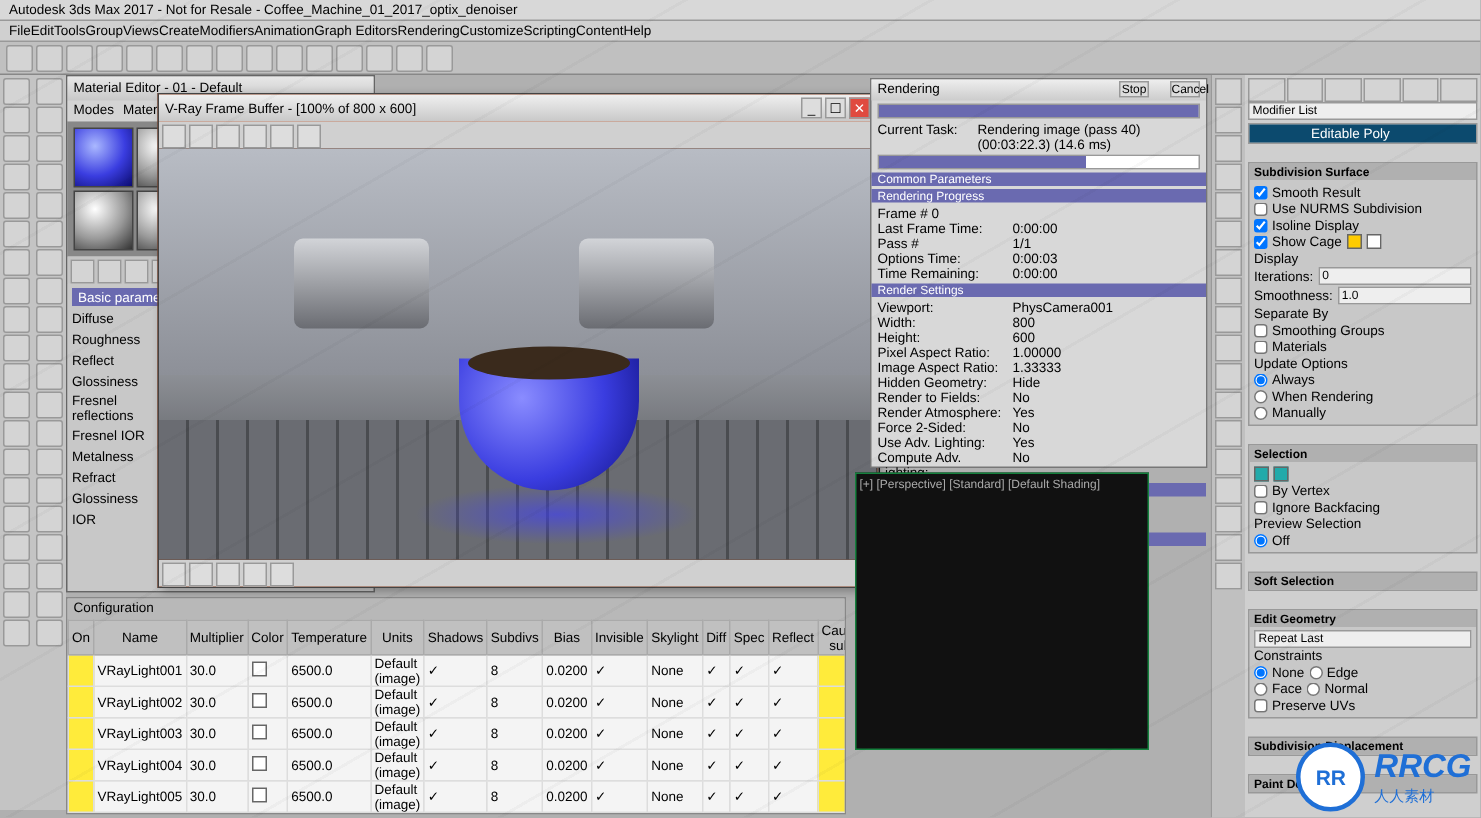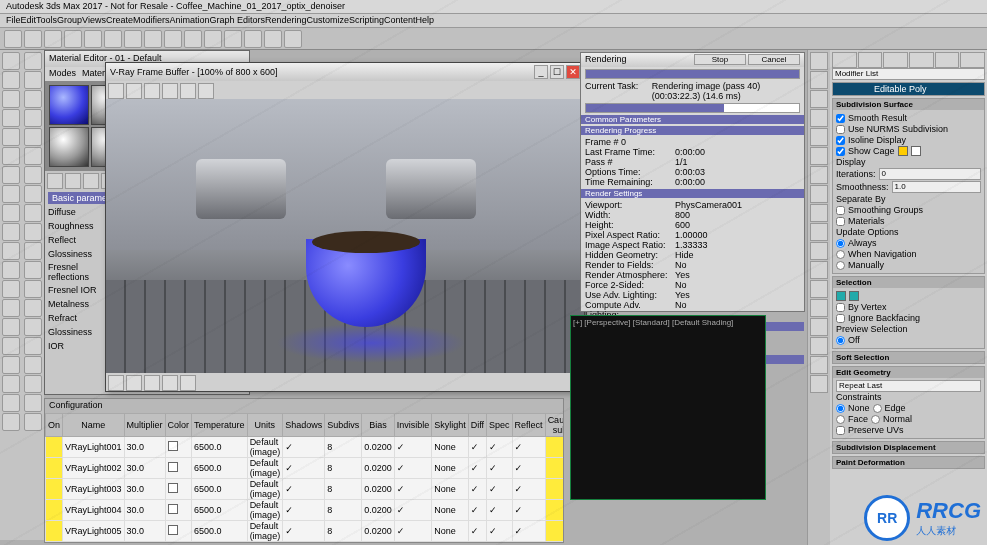--- a/index.html
+++ b/index.html
@@ -51,42 +51,42 @@
 .porta.right { left: 280px; }
 .tray { position: absolute; bottom: 0; left: 0; right: 0; height: 34%; background: repeating-linear-gradient(90deg,#6a6c72 0 18px,#4a4c50 18px 20px); }
 .cup { position: absolute; left: 200px; bottom: 46px; width: 120px; height: 88px; background: radial-gradient(circle at 35% 30%, #8a8cff, #3a3de0 55%, #101080); border-radius: 0 0 60px 60px; }
 .cup::after { content: ""; position: absolute; top: -8px; left: 6px; width: 108px; height: 22px; background: #3a2a1c; border-radius: 50%; }
 .cup-glow { position: absolute; left: 170px; bottom: 10px; width: 190px; height: 40px; background: radial-gradient(ellipse, rgba(60,60,255,.6), transparent 70%); }
 
 
 .render-dlg { position: absolute; left: 580px; top: 52px; width: 225px; height: 260px; background: #d8d8d8; border: 1px solid #777; font-size: 8px; }
 .render-dlg .hdr { height: 14px; background: linear-gradient(#eee,#ccc); padding: 1px 4px; display: flex; }
 .render-dlg .hdr .t { flex: 1; font-size: 9px; }
-.render-dlg .hdr .b { width: 52px; height: 11px; background: #ddd; border: 1px solid #999; margin-left: 2px; text-align: center; font-size: 8px; }
+.render-dlg .hdr .b { width: 20px; height: 11px; background: #ddd; border: 1px solid #999; margin-left: 14px; text-align: center; font-size: 8px; }
 .render-dlg .row { display: flex; padding: 0 4px; }
 .render-dlg .row span:first-child { width: 90px; }
 .render-dlg .sect { background: #6a6ab0; color: #fff; padding: 0 4px; margin: 2px 0; font-size: 8px; }
 .prog { height: 10px; background: #fff; border: 1px solid #999; margin: 2px 4px; }
 .prog .bar { height: 100%; background: #6a6ab0; }
 
 
 .viewport { position: absolute; left: 570px; top: 315px; width: 196px; height: 185px; background: #111; border: 1px solid #15803d; }
 .viewport .lab { color: #aaa; font-size: 8px; padding: 2px; }
 
 
 .cmd-panel { position: absolute; right: 0; top: 50px; width: 180px; height: 495px; background: #cfcfcf; border-left: 1px solid #999; display: flex; }
 .cmd-strip { width: 22px; background: #c0c0c0; display: flex; flex-direction: column; gap: 1px; padding: 2px; }
 .cmd-strip .ico { width: 18px; height: 18px; background: #d4d4d4; border: 1px solid #999; }
 .cmd-body { flex: 1; padding: 2px; overflow: hidden; }
 .tabs { height: 16px; display: flex; gap: 1px; }
 .tabs .tab { flex: 1; background: #d4d4d4; border: 1px solid #999; font-size: 8px; text-align: center; }
 .mod-list { background: #fff; border: 1px solid #999; margin: 2px 0; font-size: 8px; }
 .mod-list .mi { padding: 1px 3px; }
 .mod-list .mi.sel { background: #0c4a6e; color: #fff; padding-left: 41px; }
-.rollout { background: #c8c8c8; border: 1px solid #999; margin: 2px 0; }
+.rollout { background: #c8c8c8; border: 1px solid #999; margin: 12px 0; }
 .rollout .h { background: #b0b0b0; padding: 1px 3px; font-size: 8px; font-weight: bold; }
 .rollout .b { padding: 2px 3px; font-size: 8px; }
 .chk { display: flex; align-items: center; gap: 3px; margin: 1px 0; }
 .chk input { width: 9px; height: 9px; }
 .sw { width: 10px; height: 10px; border: 1px solid #666; display: inline-block; }
 
 
 .lister { position: absolute; left: 44px; top: 398px; width: 520px; height: 145px; background: #cfcfcf; border: 1px solid #888; overflow: hidden; }
 .lister .hdr { height: 14px; background: #b8b8b8; padding: 1px 4px; font-size: 9px; }
 .lister .subhdr { height: 12px; background: #c4c4c4; padding: 0 4px; font-size: 8px; display: flex; gap: 10px; }
@@ -498,21 +498,21 @@
             <input type="checkbox" style="">
             <span>Materials</span>
           </div>
         <div>Update Options</div>
         <div class="chk">
             <input type="radio" checked="" style="">
             <span>Always</span>
           </div>
         <div class="chk">
             <input type="radio" style="">
-            <span>When Navigation</span>
+            <span>When Rendering</span>
           </div>
         <div class="chk">
             <input type="radio" style="">
             <span>Manually</span>
           </div>
       </div>
     </div>
 
     <div class="rollout">
       <div class="h">Selection</div>

